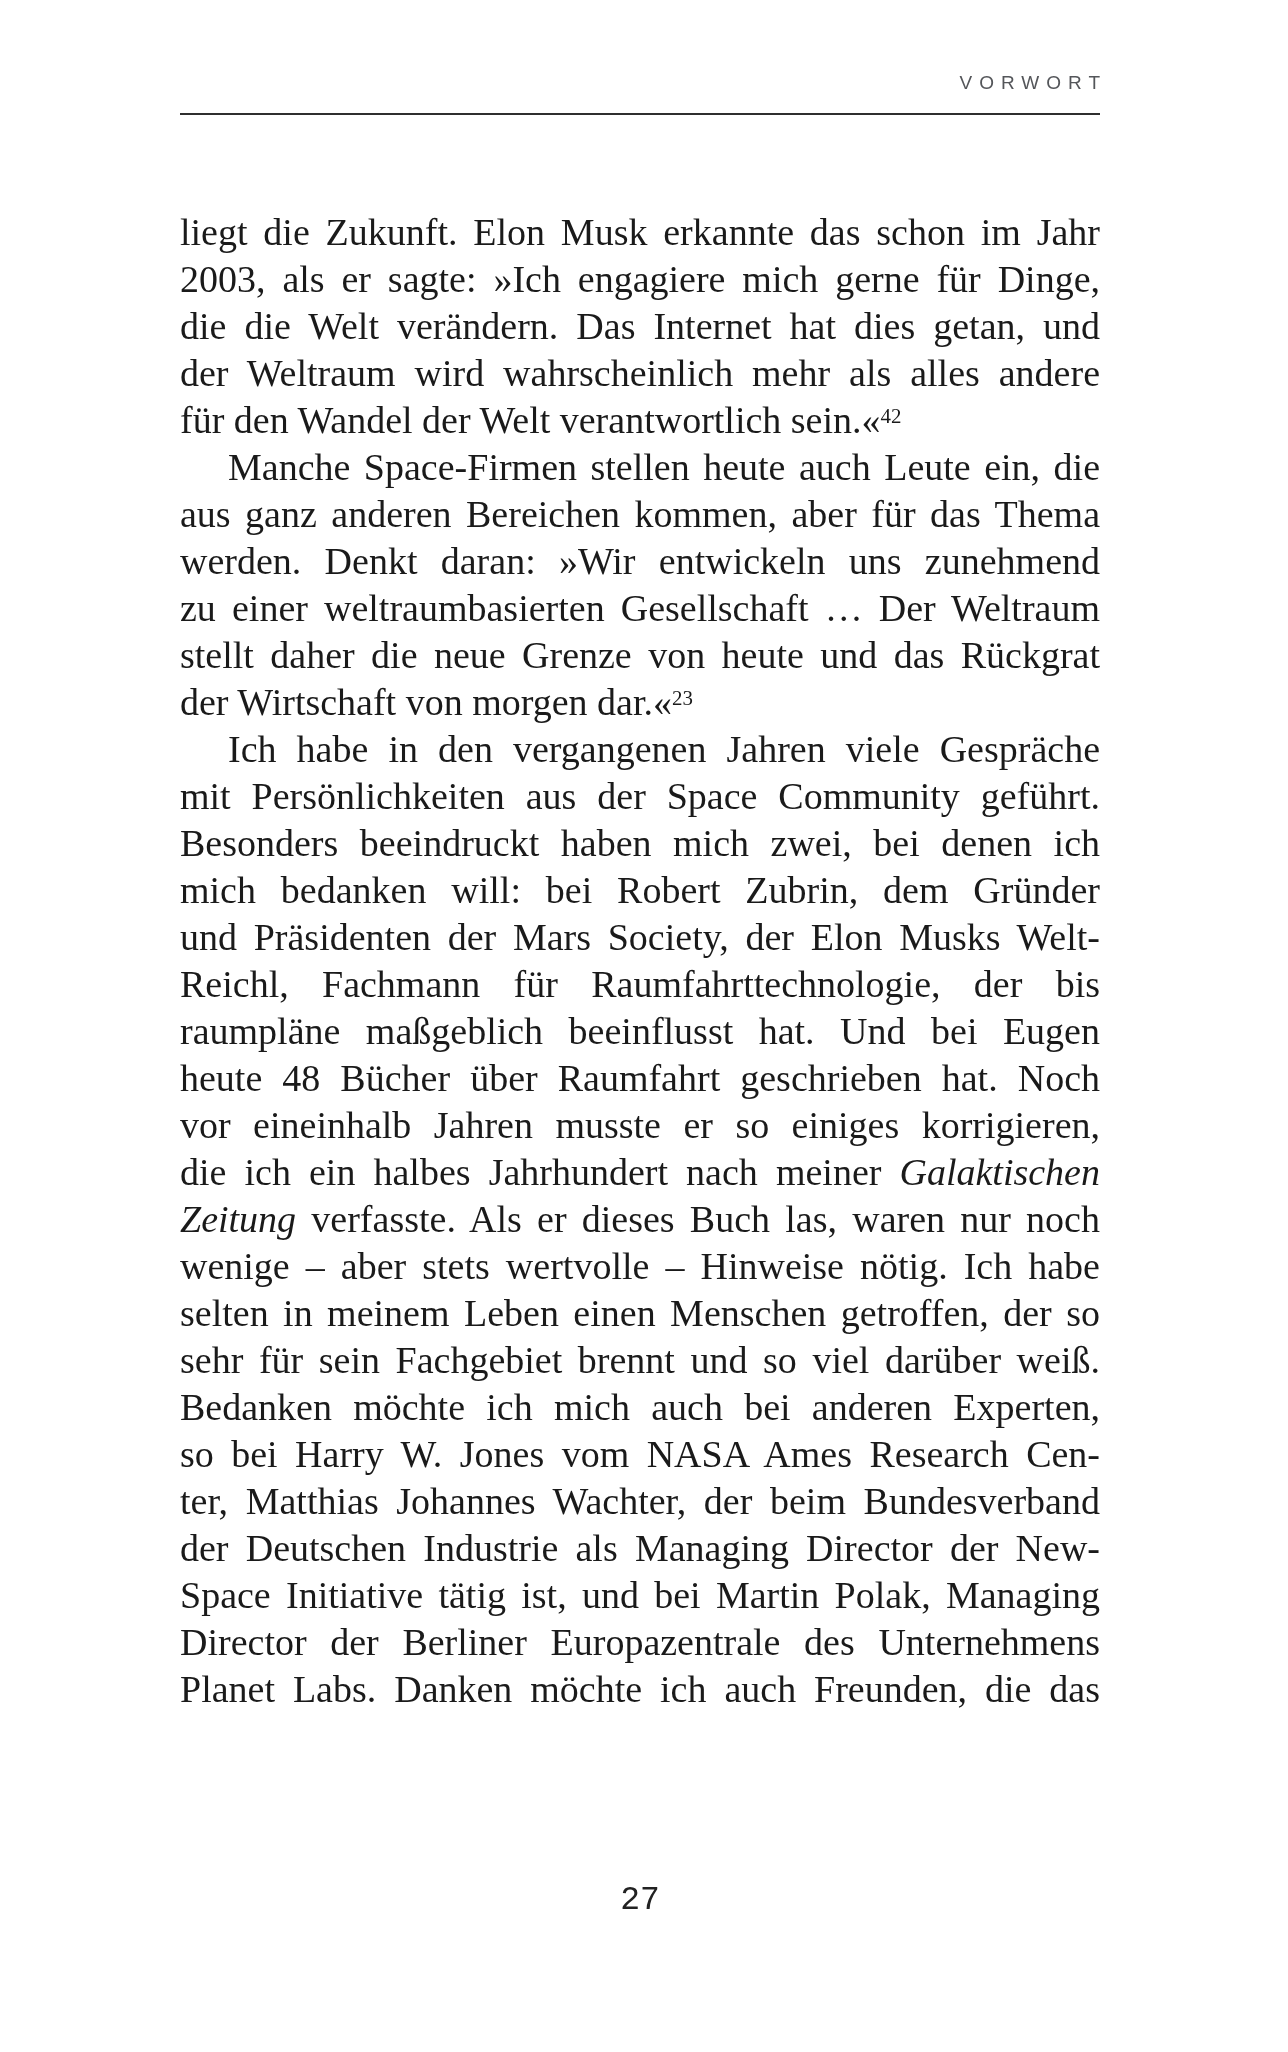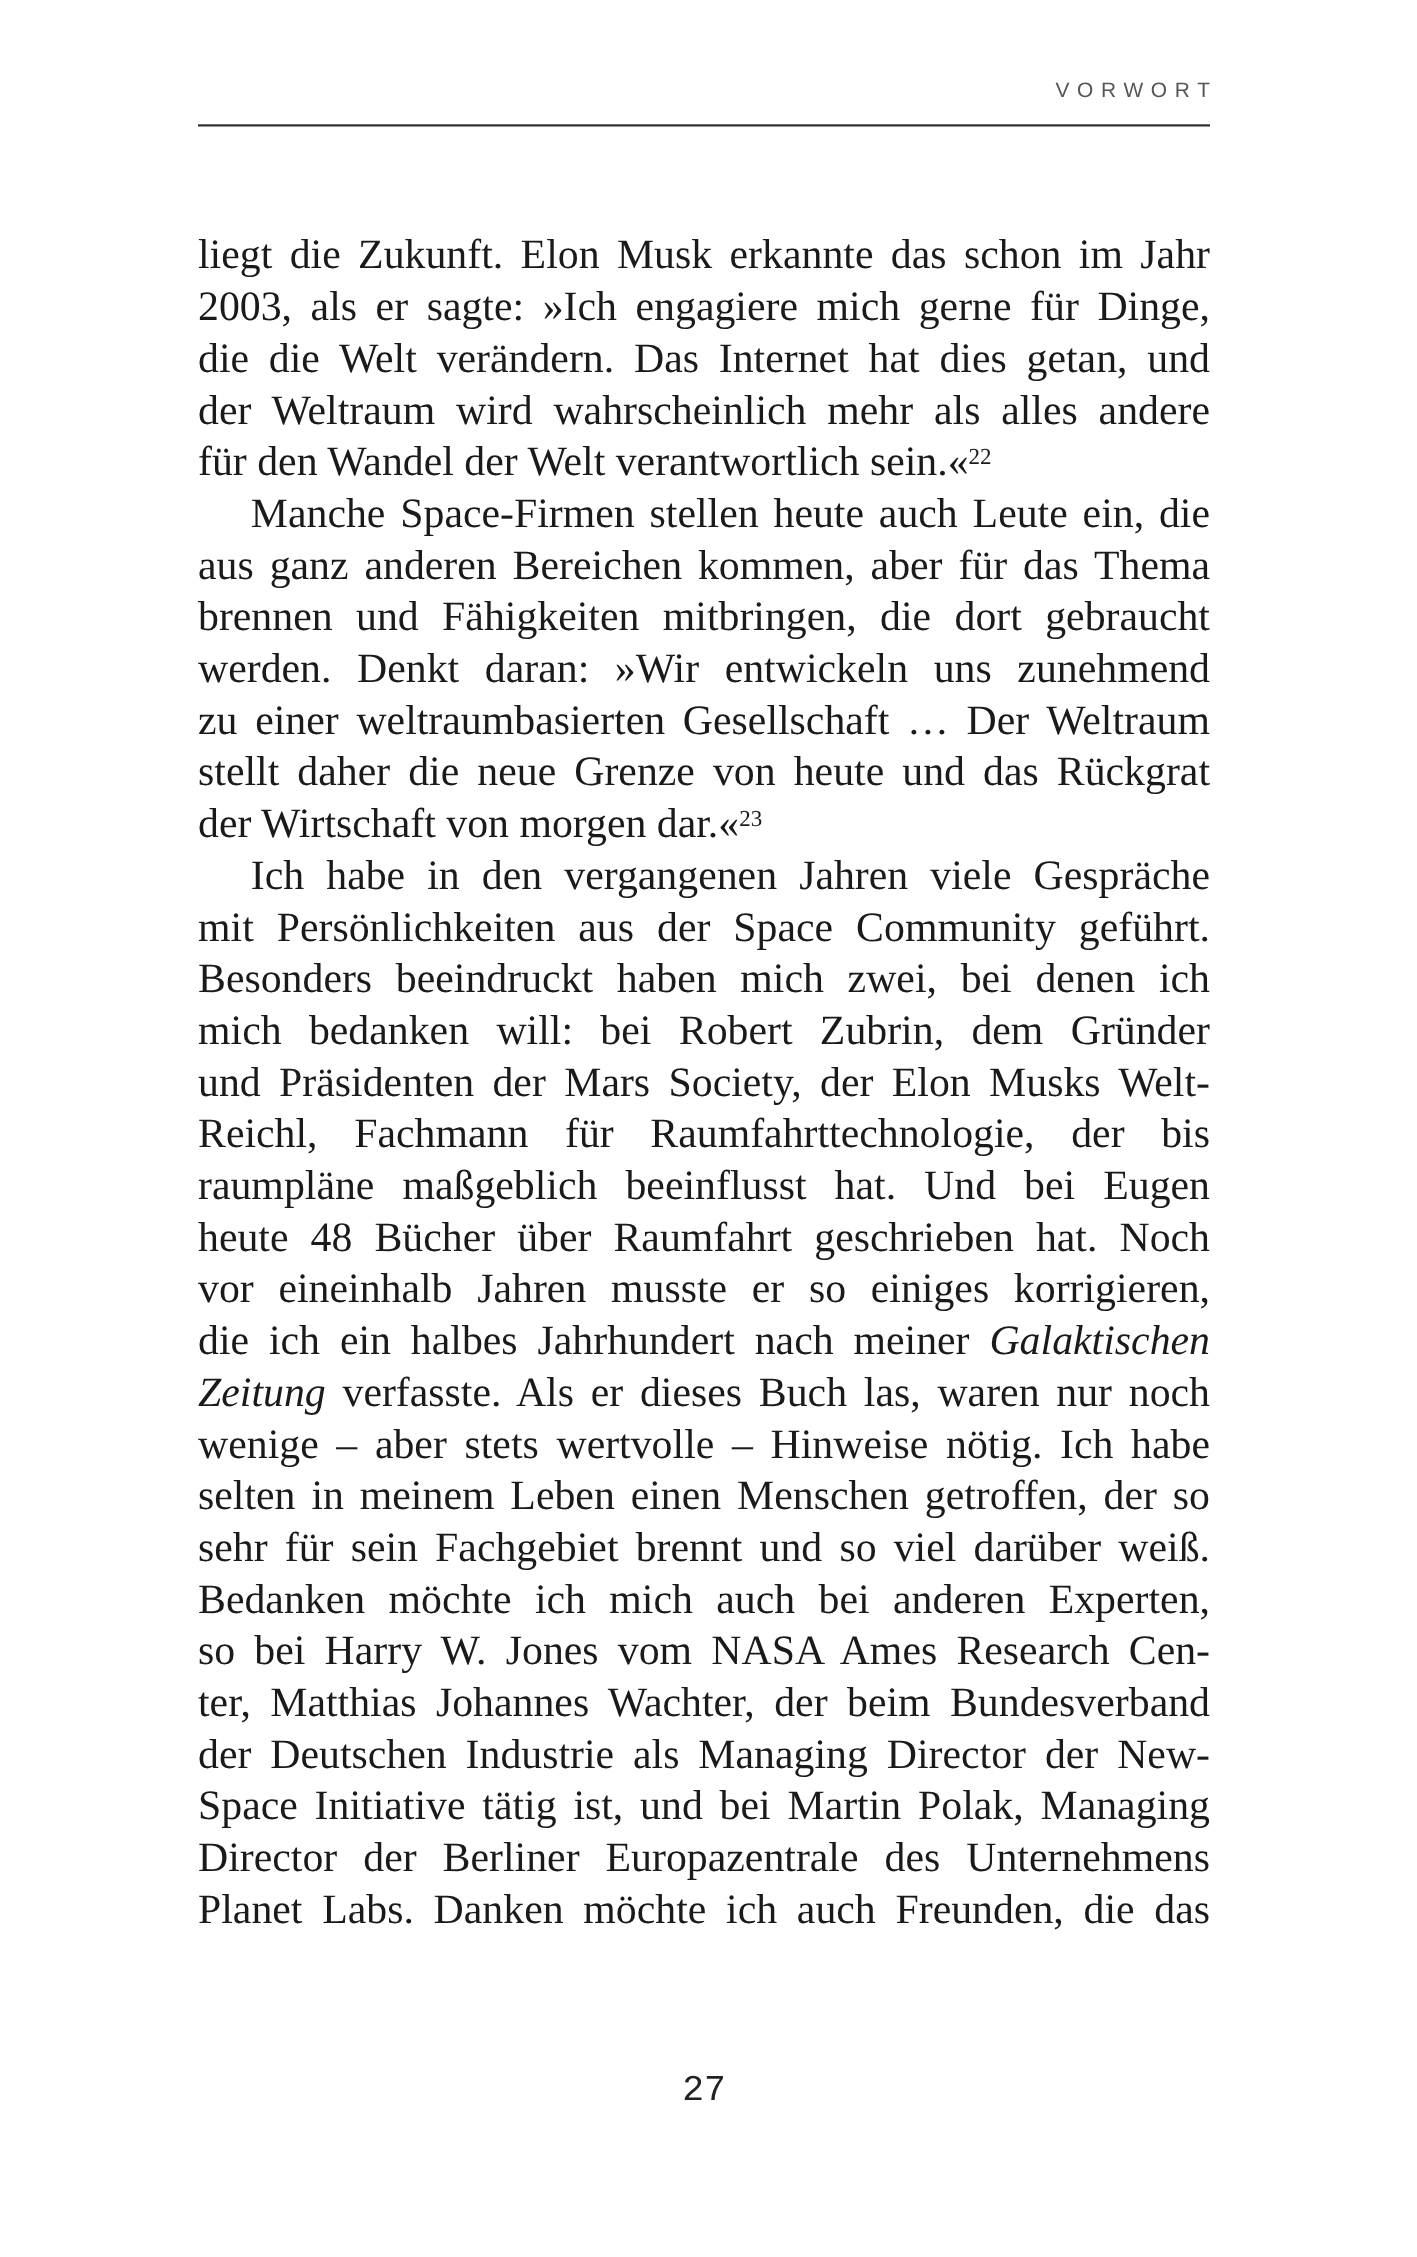--- a/index.html
+++ b/index.html
@@ -89,24 +89,23 @@
   <div class="content">
     <div class="running-header">
       <span>VORWORT</span>
     </div>
     <div class="header-rule"></div>
     <div class="body-text">
         <div class="line"><span>liegt die Zukunft. Elon Musk erkannte das schon im Jahr</span></div>
         <div class="line"><span>2003, als er sagte: »Ich engagiere mich gerne für Dinge,</span></div>
         <div class="line"><span>die die Welt verändern. Das Internet hat dies getan, und</span></div>
         <div class="line"><span>der Weltraum wird wahrscheinlich mehr als alles andere</span></div>
-        <div class="line last"><span>für den Wandel der Welt verantwortlich sein.«</span><sup>22</sup></div>
+        <div class="line last"><span>für den Wandel der Welt verantwortlich sein.«</span><sup>42</sup></div>
         <div class="line indent"><span>Manche Space-Firmen stellen heute auch Leute ein, die</span></div>
         <div class="line"><span>aus ganz anderen Bereichen kommen, aber für das Thema</span></div>
-        <div class="line"><span>brennen und Fähigkeiten mitbringen, die dort gebraucht</span></div>
         <div class="line"><span>werden. Denkt daran: »Wir entwickeln uns zunehmend</span></div>
         <div class="line"><span>zu einer weltraumbasierten Gesellschaft … Der Weltraum</span></div>
         <div class="line"><span>stellt daher die neue Grenze von heute und das Rückgrat</span></div>
         <div class="line last"><span>der Wirtschaft von morgen dar.«</span><sup>23</sup></div>
         <div class="line indent"><span>Ich habe in den vergangenen Jahren viele Gespräche</span></div>
         <div class="line"><span>mit Persönlichkeiten aus der Space Community geführt.</span></div>
         <div class="line"><span>Besonders beeindruckt haben mich zwei, bei denen ich</span></div>
         <div class="line"><span>mich bedanken will: bei Robert Zubrin, dem Gründer</span></div>
         <div class="line"><span>und Präsidenten der Mars Society, der Elon Musks Welt-</span></div>
         <div class="line"><span>Reichl, Fachmann für Raumfahrttechnologie, der bis</span></div>

